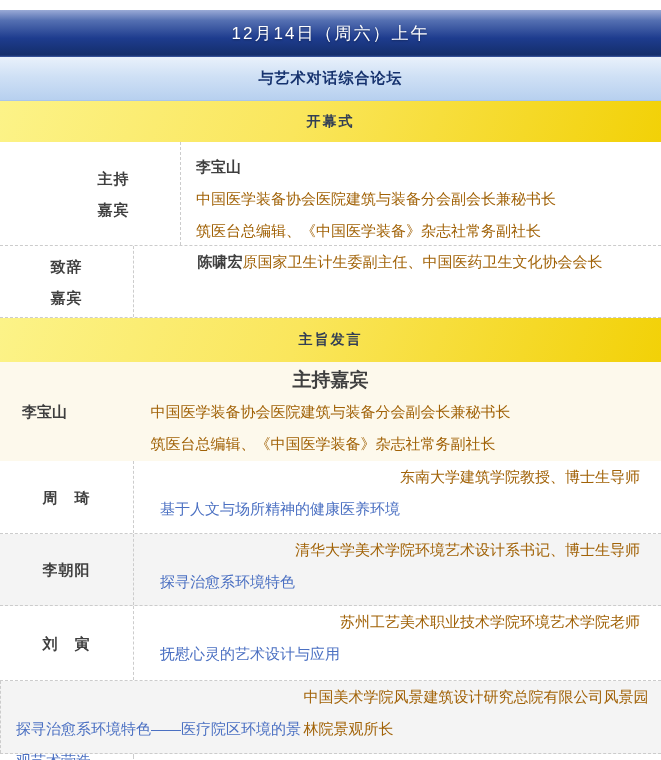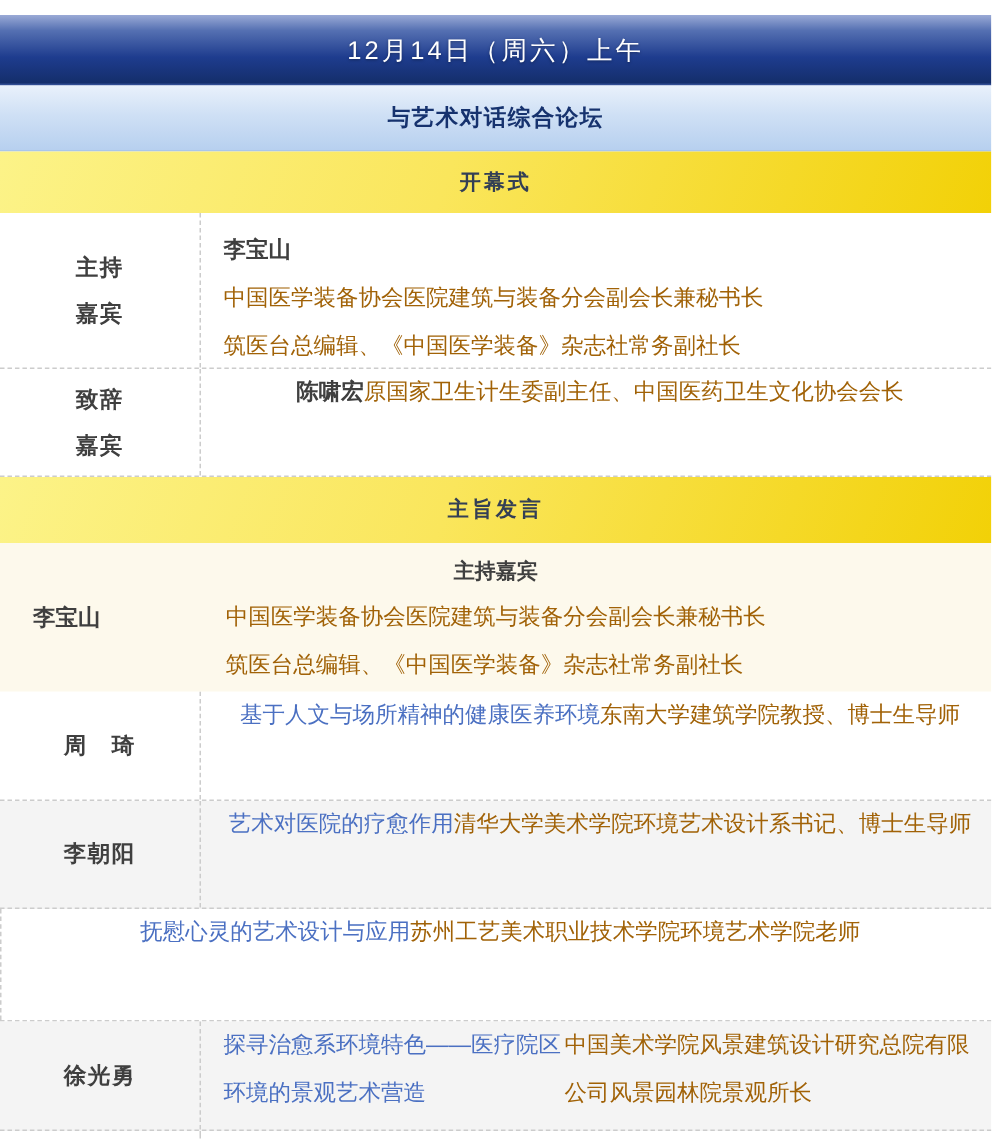--- a/index.html
+++ b/index.html
@@ -31,37 +31,37 @@
   .row{display:flex;box-sizing:border-box;border-bottom:1px dashed #cccccc;}
   .row .label{
     width:133px;flex:0 0 133px;display:flex;flex-direction:column;
     align-items:center;justify-content:center;
     color:#3f3f3f;font-size:15px;font-weight:bold;line-height:31px;letter-spacing:1px;
   }
   .row .content{
     flex:1;border-left:1px dashed #cccccc;
     padding:9px 10px 0 15px;box-sizing:border-box;
   }
-  .row.h104{height:104px;}
+  .row.h104{height:104px;padding-left:47px;}
   .row.h72{height:72px;}
   .row.h73{height:73px;}
   .row.h75{height:75px;}
   .name-line{color:#3f3f3f;font-size:15px;font-weight:bold;line-height:32px;}
   .desc-line{color:#a16207;font-size:15px;line-height:32px;}
-  .topic-line{color:#4b70c2;font-size:15px;line-height:32px;cursor:pointer;}
+  .topic-line{color:#4b70c2;font-size:15px;line-height:32px;cursor:pointer;margin-top:32px;}
   .row .content.v-center{display:flex;flex-direction:row;justify-content:center;padding-top:0;}
   .merged-row{
     height:99px;box-sizing:border-box;background:#fdf9ec;position:relative;
     display:flex;flex-direction:column;align-items:center;justify-content:center;
   }
   .merged-row .host-name{
     position:absolute;left:22px;top:50%;transform:translateY(-50%);
     color:#3f3f3f;font-size:15px;font-weight:bold;
   }
-  .merged-row .host-title{color:#3f3f3f;font-size:14px;font-weight:bold;line-height:32px;text-align:center;}
+  .merged-row .host-title{color:#3f3f3f;font-size:19px;font-weight:bold;line-height:32px;text-align:center;}
   .merged-row .host-descs{text-align:left;}
   .gray-row{background:#f4f4f4;}
   .tail-stub{height:5px;margin-left:133px;border-left:1px dashed #cccccc;}
 </style>
 </head>
 <body>
 
 <div class="page">
 
   <div class="top-spacer"></div>
@@ -118,34 +118,34 @@
     <div class="label">周　琦</div>
     <div class="content v-center">
       <div class="topic-line">基于人文与场所精神的健康医养环境</div>
       <div class="desc-line">东南大学建筑学院教授、博士生导师</div>
     </div>
   </div>
 
   <div class="row h72 gray-row">
     <div class="label">李朝阳</div>
     <div class="content v-center">
-      <div class="topic-line">艺术对医院的疗愈作用</div>
+      <div class="topic-line">探寻治愈系环境特色</div>
       <div class="desc-line">清华大学美术学院环境艺术设计系书记、博士生导师</div>
     </div>
   </div>
 
   <div class="row h75">
+    <div class="label">刘　寅</div>
     <div class="content v-center">
       <div class="topic-line">抚慰心灵的艺术设计与应用</div>
       <div class="desc-line">苏州工艺美术职业技术学院环境艺术学院老师</div>
     </div>
   </div>
 
   <div class="row h73 gray-row">
-    <div class="label">徐光勇</div>
     <div class="content v-center">
       <div class="topic-line">探寻治愈系环境特色——医疗院区环境的景观艺术营造</div>
       <div class="desc-line">中国美术学院风景建筑设计研究总院有限公司风景园林院景观所长</div>
     </div>
   </div>
 
   <div class="tail-stub"></div>
 
 </div>
 

